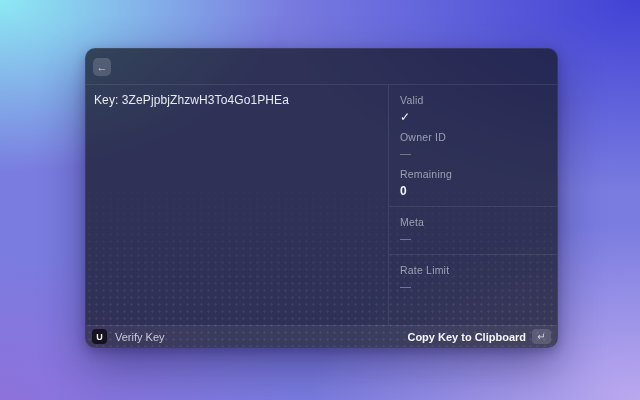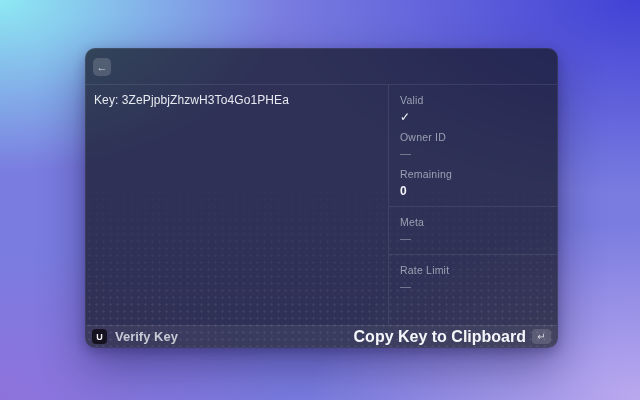--- a/index.html
+++ b/index.html
@@ -125,32 +125,31 @@
     font-weight: 700;
     display: flex; align-items: center; justify-content: center;
     flex: 0 0 auto;
   }
   .verify-item {
     display: flex; align-items: center; gap: 8px;
     background: none; border: none; cursor: pointer;
     padding: 0;
   }
   .verify-label {
-    font-size: 13px;
+    font-size: 11px;
     color: #c7cad4;
-    font-weight: bold;
   }
   .spacer { flex: 1 1 auto; }
   .copy-item {
     display: flex; align-items: center; gap: 6px;
     background: none; border: none; cursor: pointer;
     padding: 0;
   }
   .copy-label {
-    font-size: 16px;
+    font-size: 11px;
     font-weight: 700;
     color: #f5f6f9;
   }
   .keycap {
     width: 19px; height: 15px;
     border-radius: 4px;
     background: rgba(255,255,255,0.14);
     color: #d8dae2;
     font-size: 10px;
     line-height: 15px;

